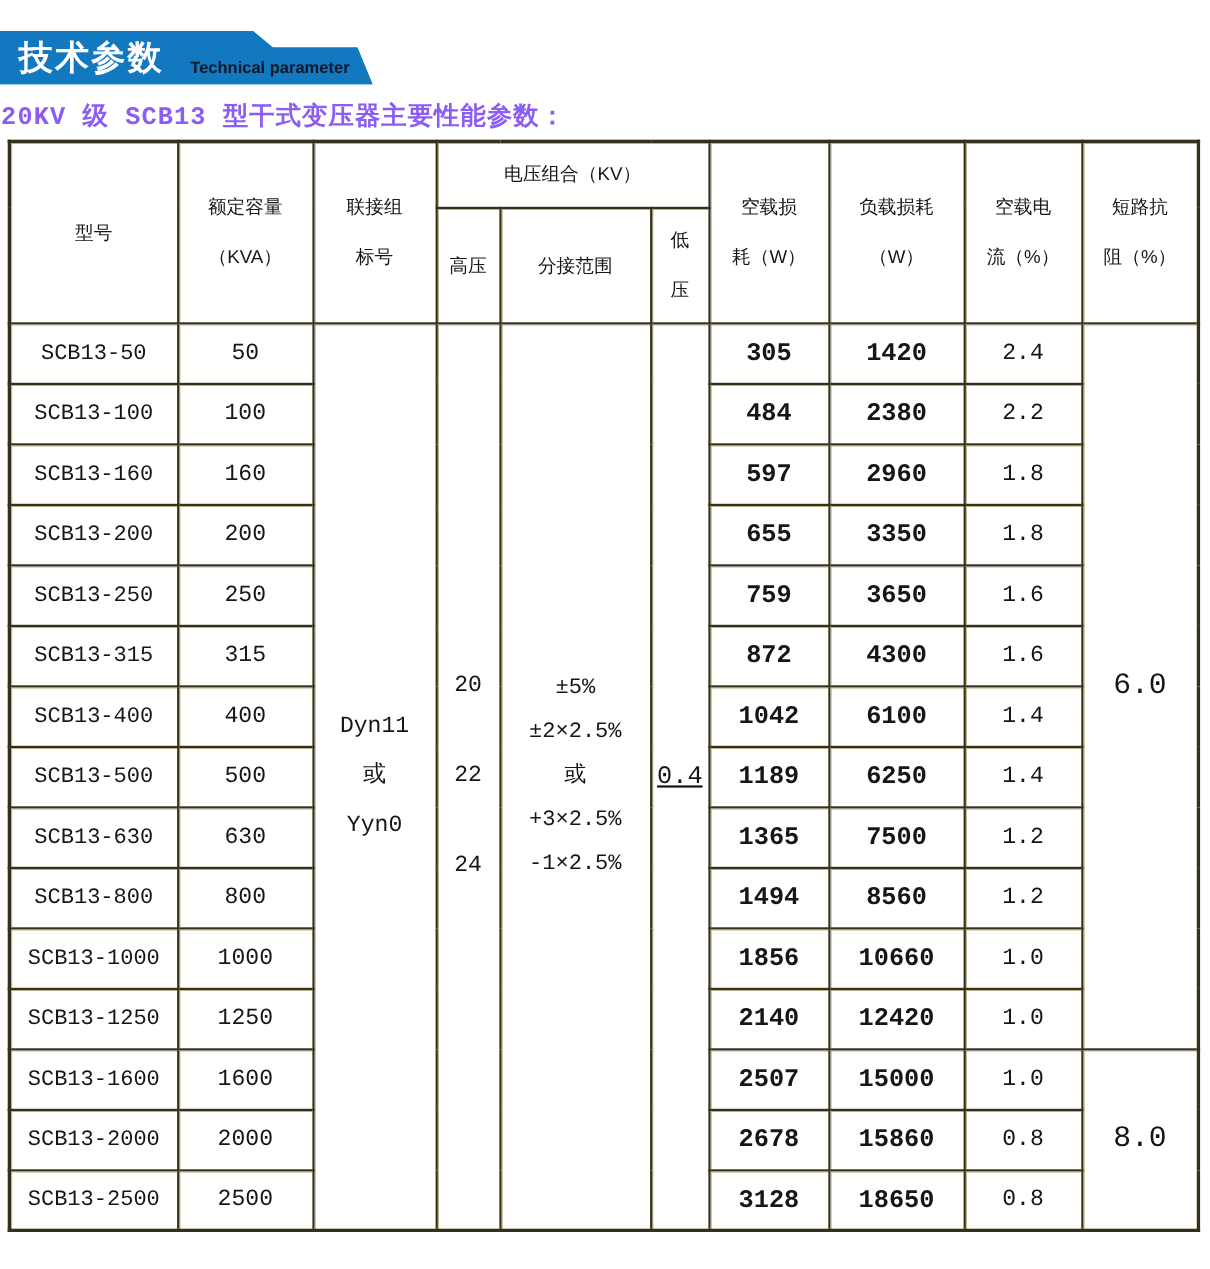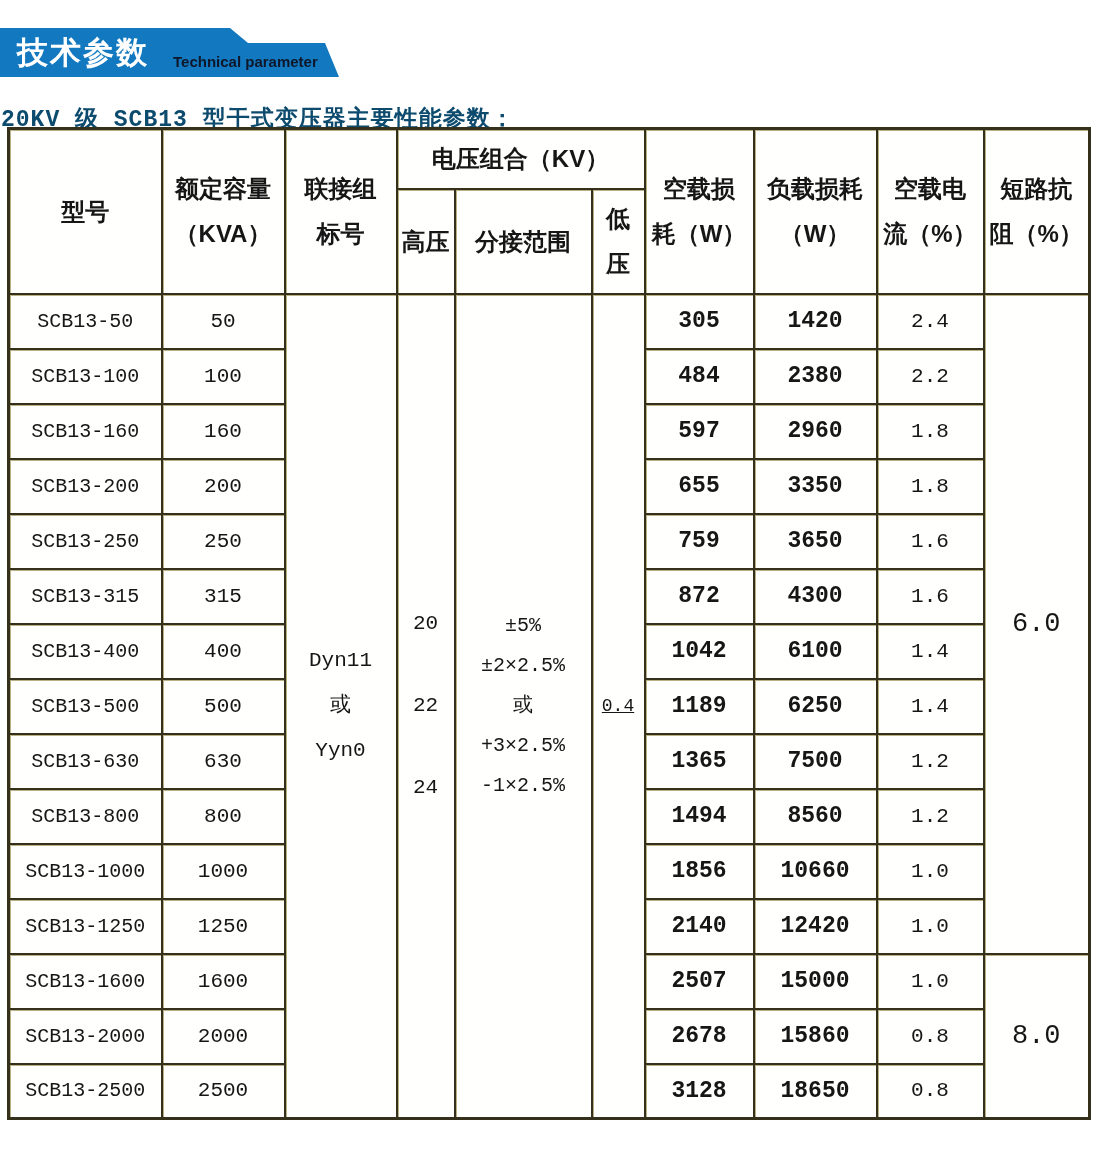--- a/index.html
+++ b/index.html
@@ -50,25 +50,24 @@
     font-family: "Liberation Sans", sans-serif;
   }
 
   
   .page-title {
     position: absolute;
     left: 1px;
     top: 90px;
     font-size: 23px;
     font-weight: bold;
-    color: #0c4a6e;
+    color: #8b5cf6;
     letter-spacing: 1px;
     font-family: "Liberation Mono", "Liberation Sans", monospace, sans-serif;
     white-space: nowrap;
-    margin-top: 13px;
   }
 
   
   table.params {
     position: absolute;
     left: 7px;
     top: 127px;
     width: 1081px;
     border-collapse: collapse;
     table-layout: fixed;
@@ -80,42 +79,42 @@
     box-shadow: 1px 1px 0 0 #b9b184 inset;
     text-align: center;
     vertical-align: middle;
     color: #161616;
     padding: 0;
     overflow: hidden;
   }
   table.params { border: 3px solid #35301c; }
 
   th.hdr {
-    font-size: 24px;
-    font-weight: bold;
+    font-size: 17px;
+    font-weight: normal;
     white-space: pre-line;
     line-height: 45px;
     font-family: "Liberation Sans", sans-serif;
   }
   th.hdr-group { line-height: 26px; }
 
   td.cell {
     font-size: 21px;
     font-family: "Liberation Mono", monospace;
     white-space: pre-line;
   }
   td.cell-model { font-size: 20px; letter-spacing: 0px; }
   td.cell-loss  { font-size: 23px; font-weight: bold; }
   td.cell-curr  { font-size: 21px; padding-top: 12px; }
   td.cell-imp   { font-size: 27px; }
 
   td.cell-group { line-height: 45px; font-size: 21px; margin-top: 36px; }
   td.cell-hv    { line-height: 41px; font-size: 21px; }
   td.cell-tap   { line-height: 40px; font-size: 20px; }
-  td.cell-lv    { font-size: 18px; text-decoration: underline; }
+  td.cell-lv    { font-size: 23px; text-decoration: underline; }
 
   tr.hrow1 { height: 60px; }
   tr.hrow2 { height: 105px; }
   tr.drow  { height: 55px; }
 </style>
 </head>
 <body>
 
 <div class="page">
 

